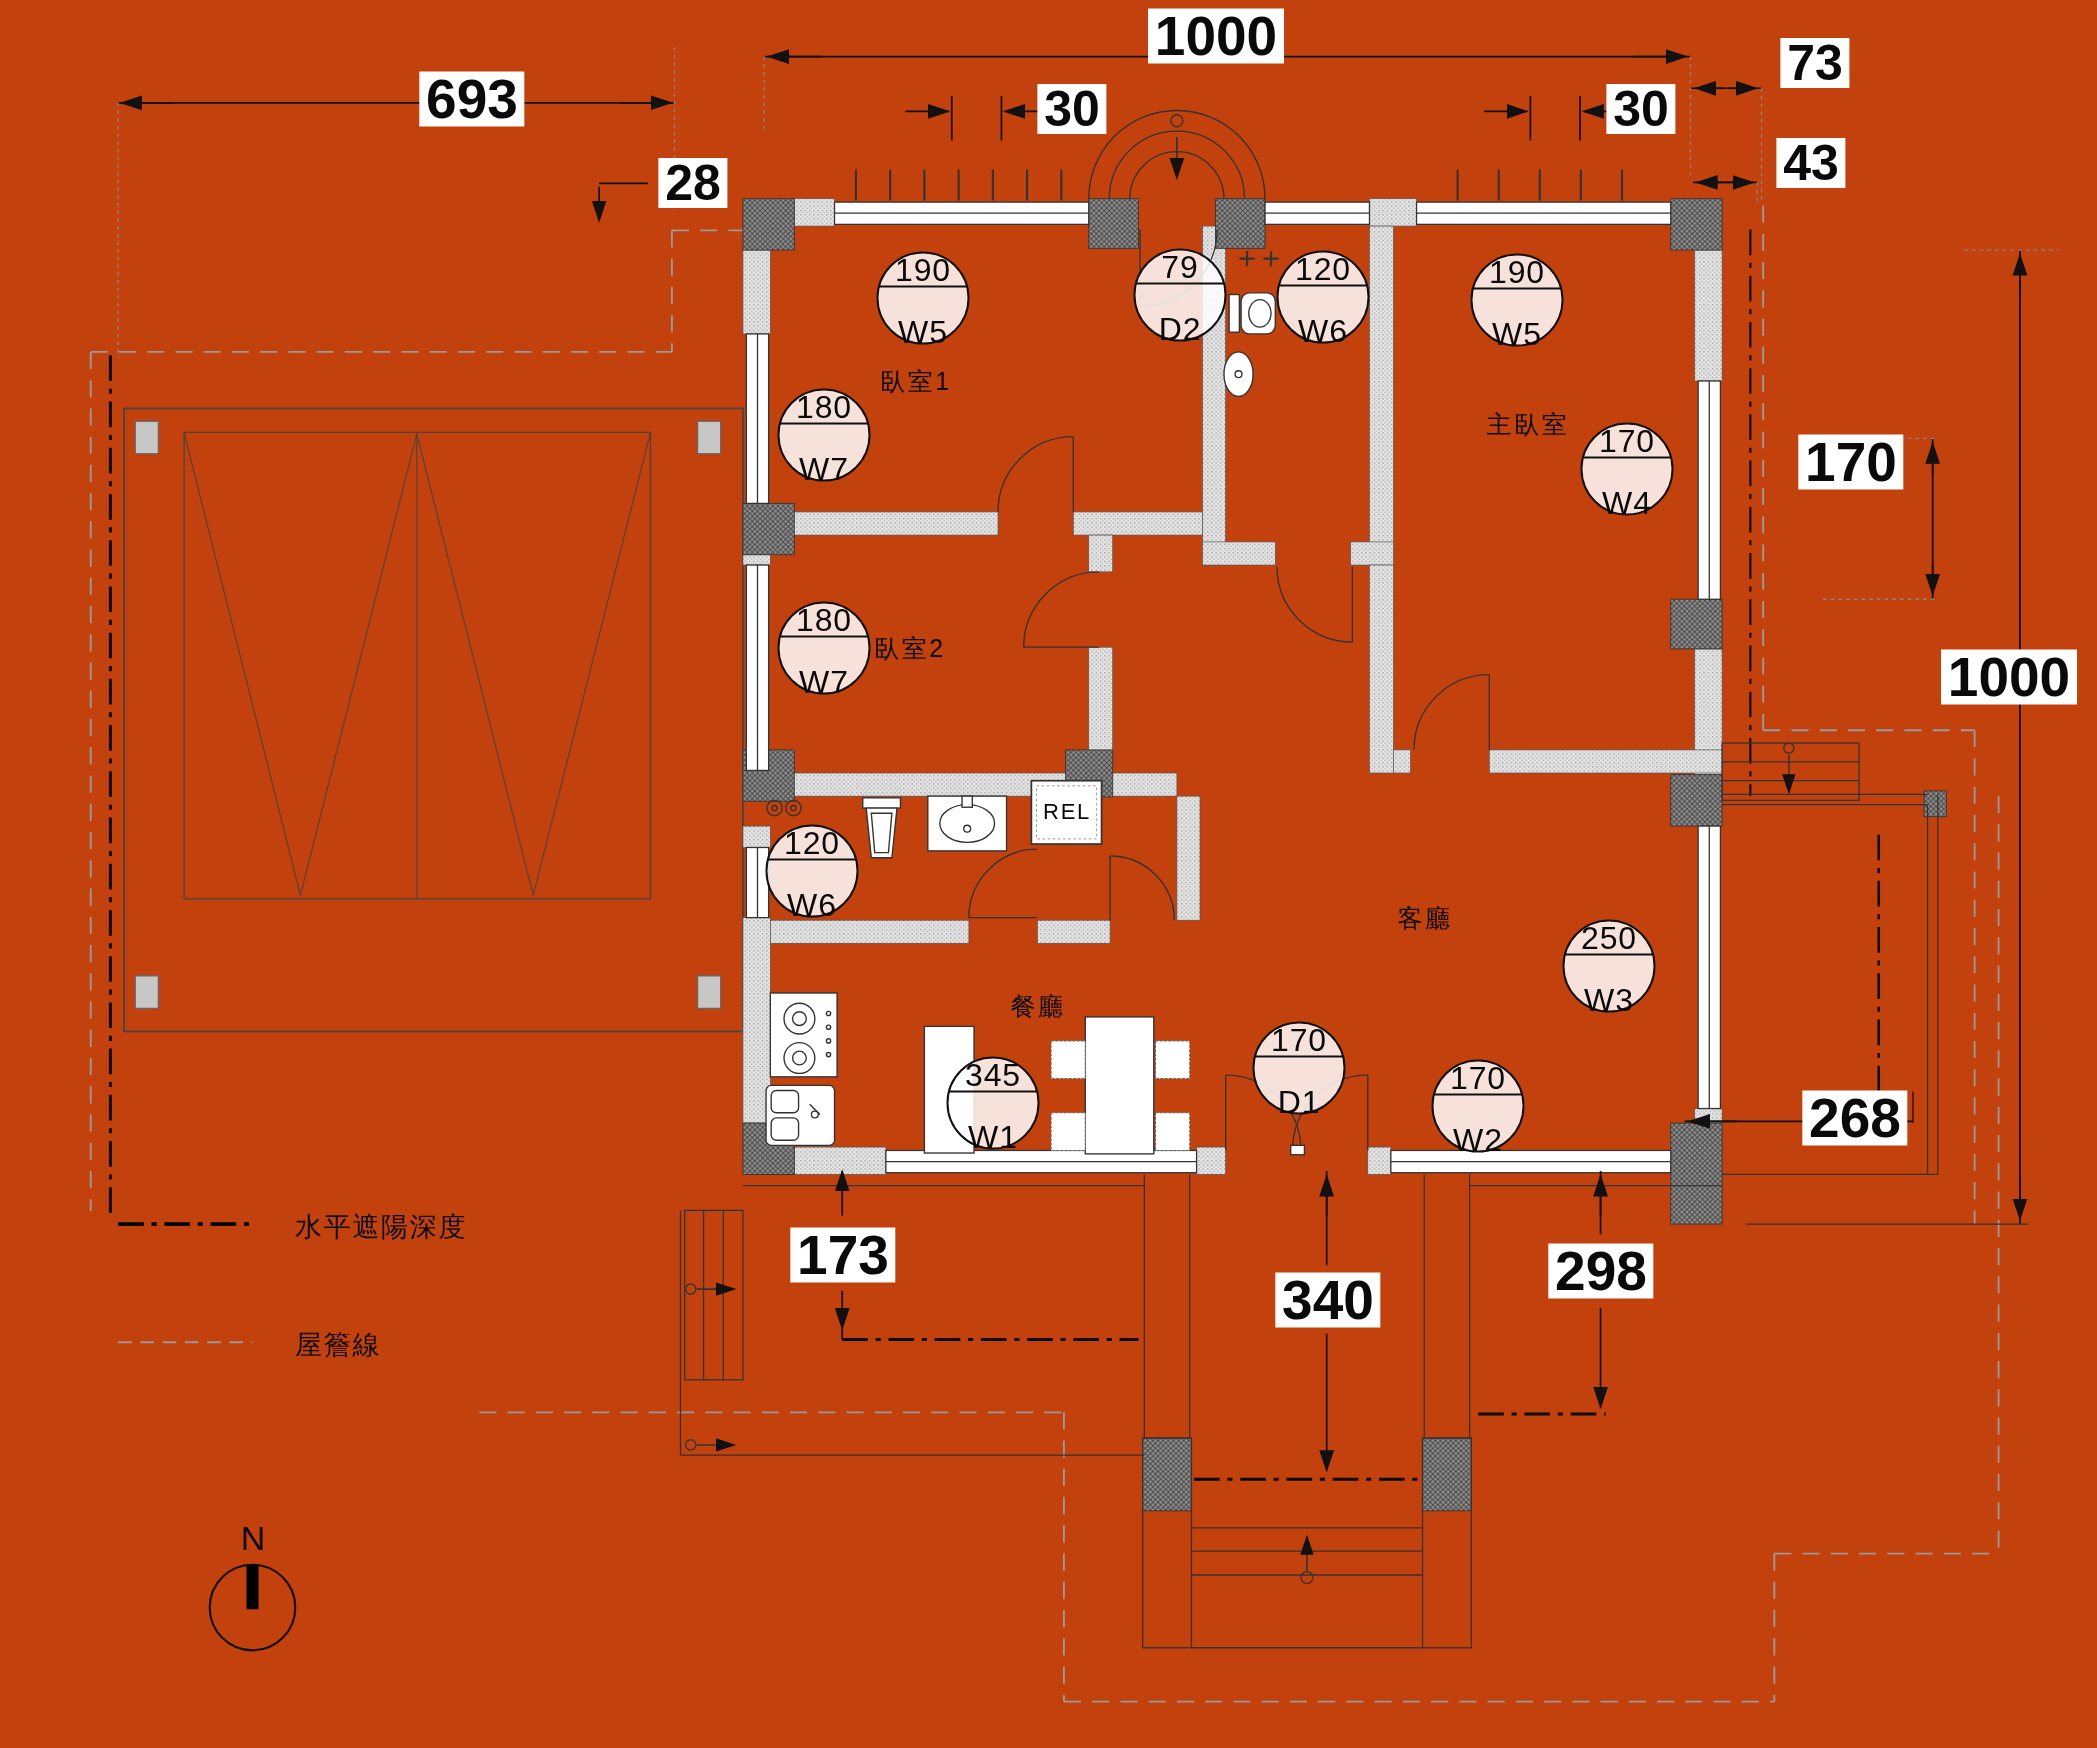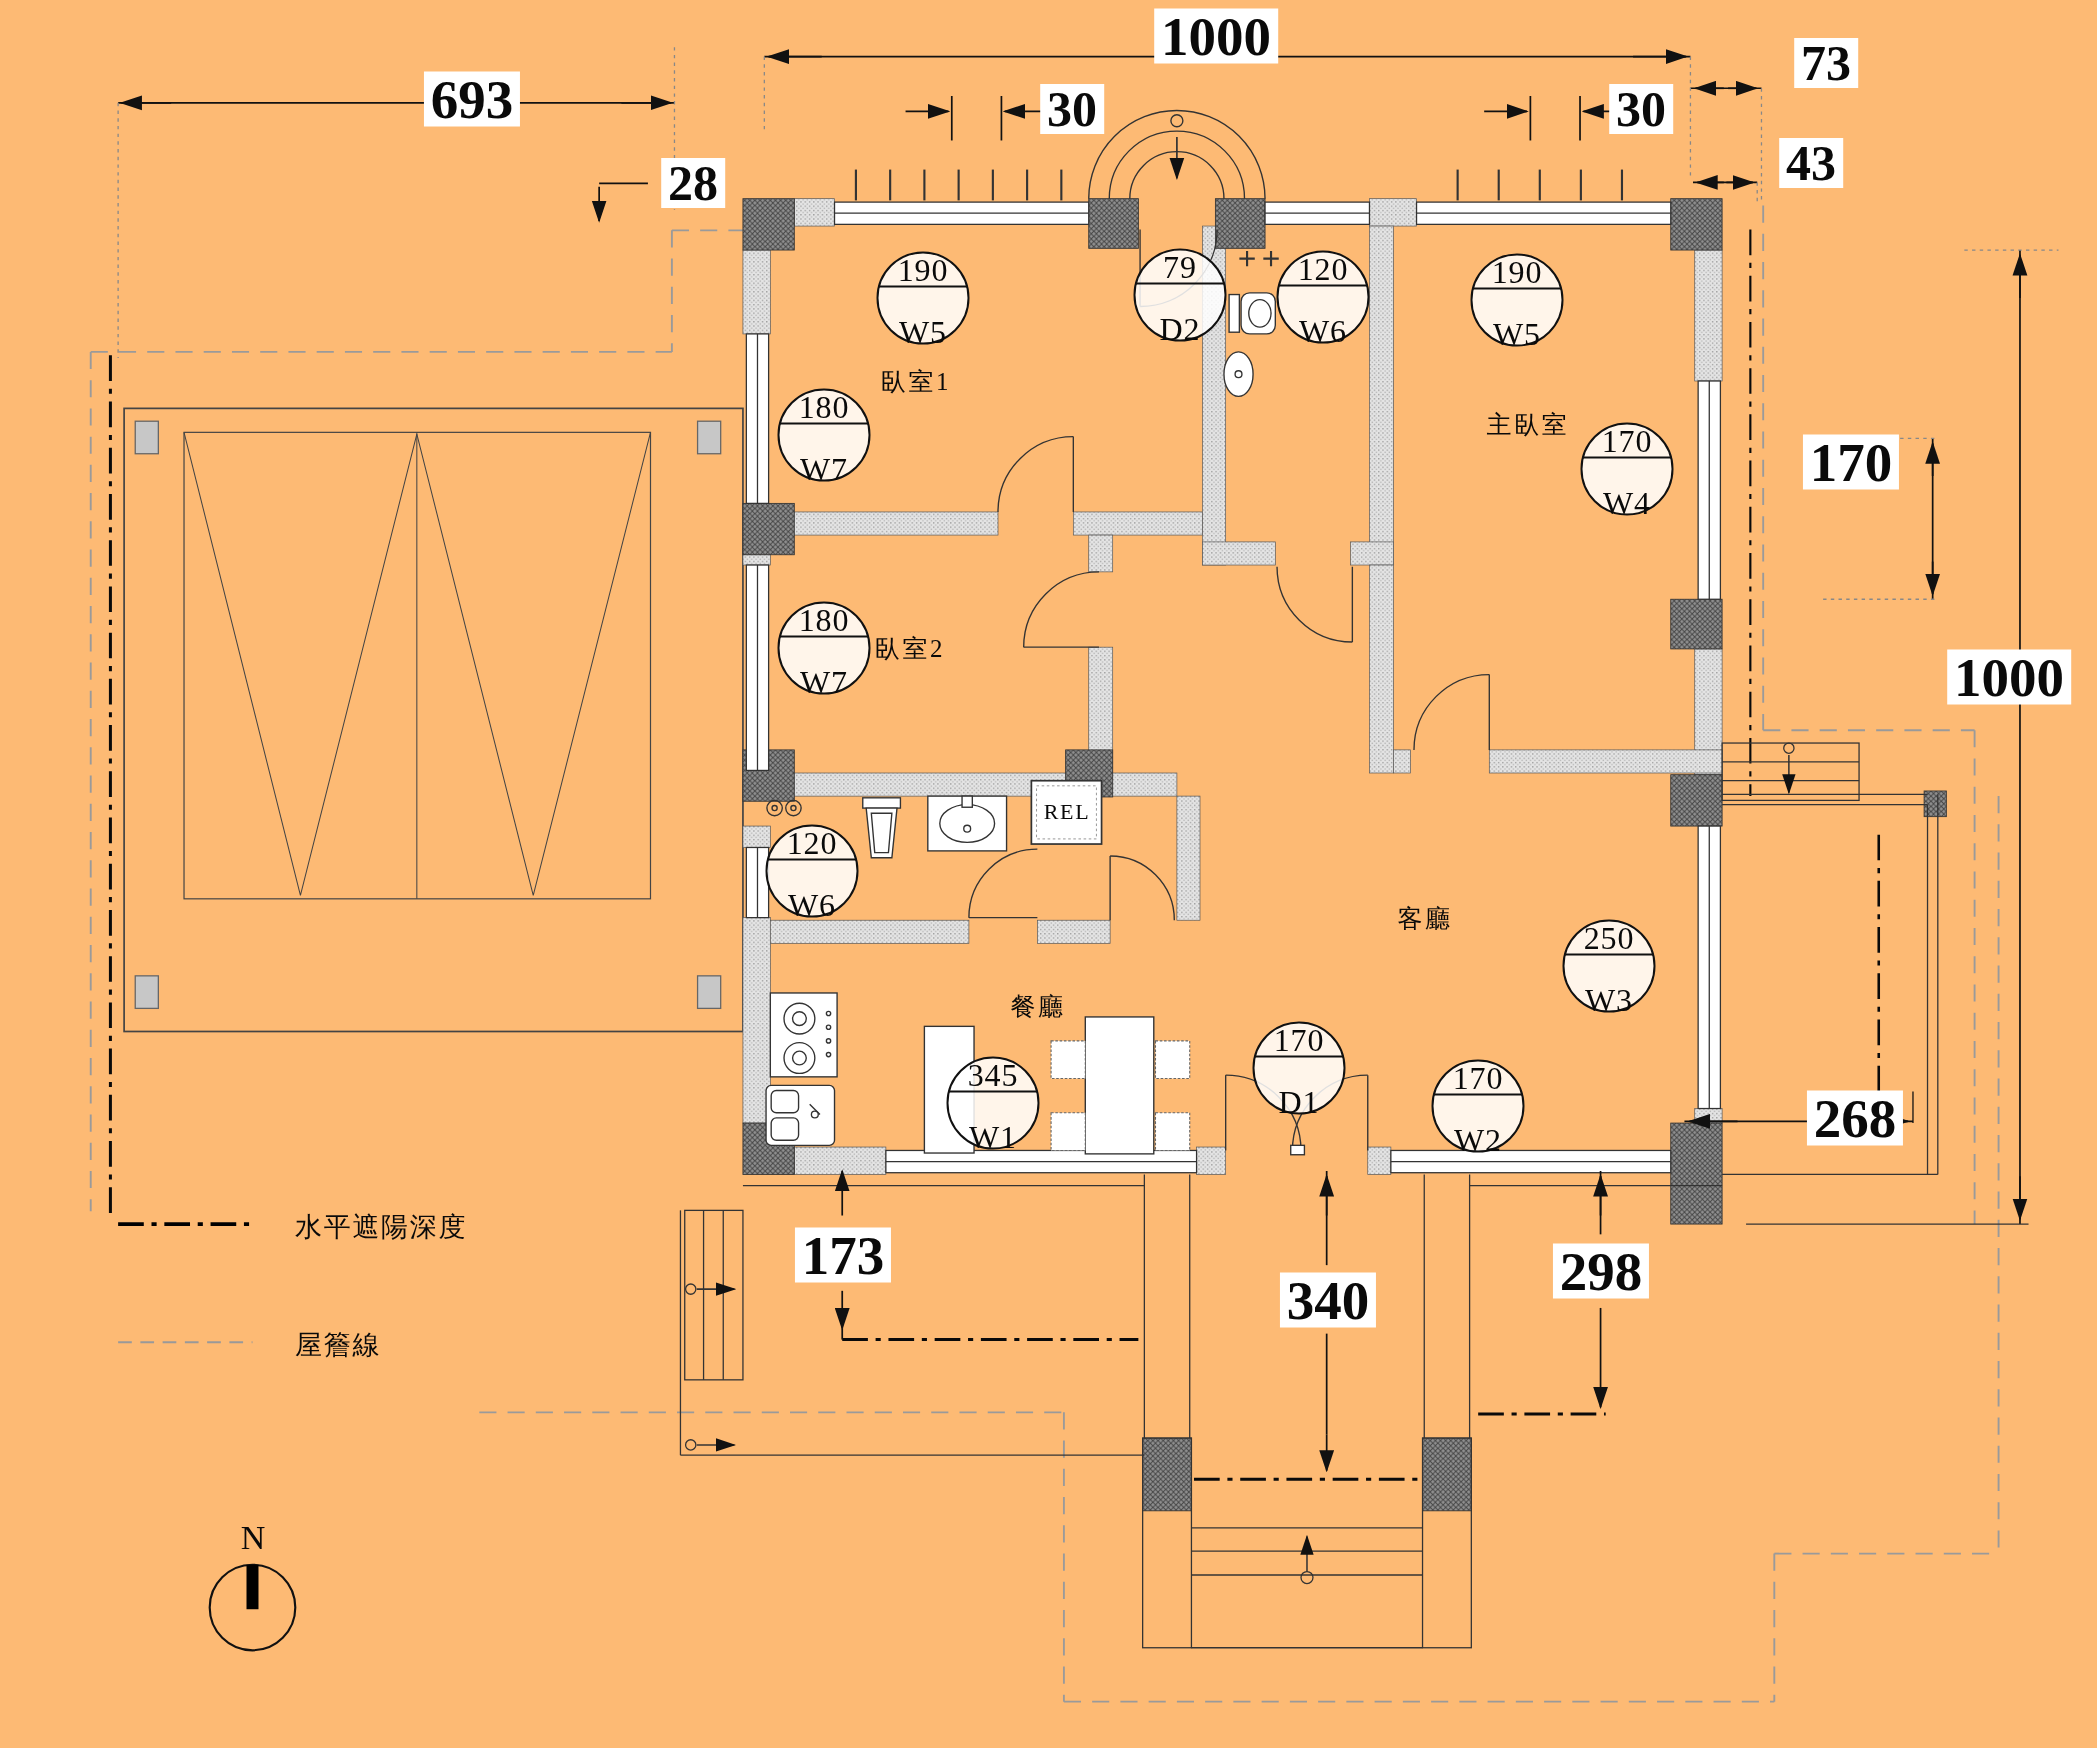--- a/index.html
+++ b/index.html
@@ -1,17 +1,17 @@
 <!DOCTYPE html>
 <html style="font-size:13.7px"><head>
 <meta charset="utf-8">
 <style>
   html,body{margin:0;padding:0;background:#fff;}
-  #canvas{position:relative;width:2097px;height:1748px;background:#fdba74;overflow:hidden;
-          font-family:Liberation Serif, serif;color:#0a0a0a;}
+  #canvas{position:relative;width:2097px;height:1748px;background:#c2410c;overflow:hidden;
+          font-family:Liberation Sans, sans-serif;color:#0a0a0a;}
   #plan-svg{position:absolute;left:0;top:0;}
   .dim{position:absolute;transform:translate(-50%,-50%);font-weight:bold;font-size:55px;
        background:#fff;padding:0 6.8px;white-space:nowrap;line-height:1;}
   .dim.sm{font-size:50px;}
   .tag{position:absolute;width:89px;height:89px;border:2.6px solid #111;border-radius:50%;
        transform:translate(-50%,-50%);display:flex;flex-direction:column;background:rgba(255,255,255,.85);gap:28px;}
   .tag .t,.tag .b{flex:1;display:flex;align-items:center;justify-content:center;
        font-size:32px;line-height:1;letter-spacing:0.9px;}
   .tag .t{border-bottom:2.1px solid #111;}
   .room{position:absolute;transform:translate(-50%,-50%);font-size:25px;letter-spacing:2.6px;white-space:nowrap;}
@@ -377,21 +377,21 @@
     <path d="M138,1430 H295" stroke="#000" stroke-width="4.5" stroke-dasharray="30 9 6 9"></path>
     <path d="M138,1568 H295" stroke="#999" stroke-width="2.2" stroke-dasharray="16 10"></path>
   </g>
   <g>
     <circle cx="295" cy="1878" r="50" stroke="#111" stroke-width="2.5" fill="none"></circle>
     <rect x="288" y="1828" width="14" height="52" fill="#000"></rect>
   </g>
 </svg>
 
   <div class="dim" style="left:1216px;top:36px;">1000</div>
-  <div class="dim sm" style="left:1815px;top:63px;margin-left:11px;">73</div>
+  <div class="dim sm" style="left:1815px;top:63px;">73</div>
   <div class="dim sm" style="left:1811px;top:163px;">43</div>
   <div class="dim sm" style="left:1072px;top:109px;">30</div>
   <div class="dim sm" style="left:1641px;top:109px;">30</div>
   <div class="dim" style="left:472px;top:99px;">693</div>
   <div class="dim sm" style="left:693px;top:183px;">28</div>
   <div class="dim" style="left:1851px;top:462px;">170</div>
   <div class="dim" style="left:2009px;top:677px;">1000</div>
   <div class="dim" style="left:1855px;top:1118px;">268</div>
   <div class="dim" style="left:843px;top:1255px;">173</div>
   <div class="dim" style="left:1328px;top:1300px;">340</div>

